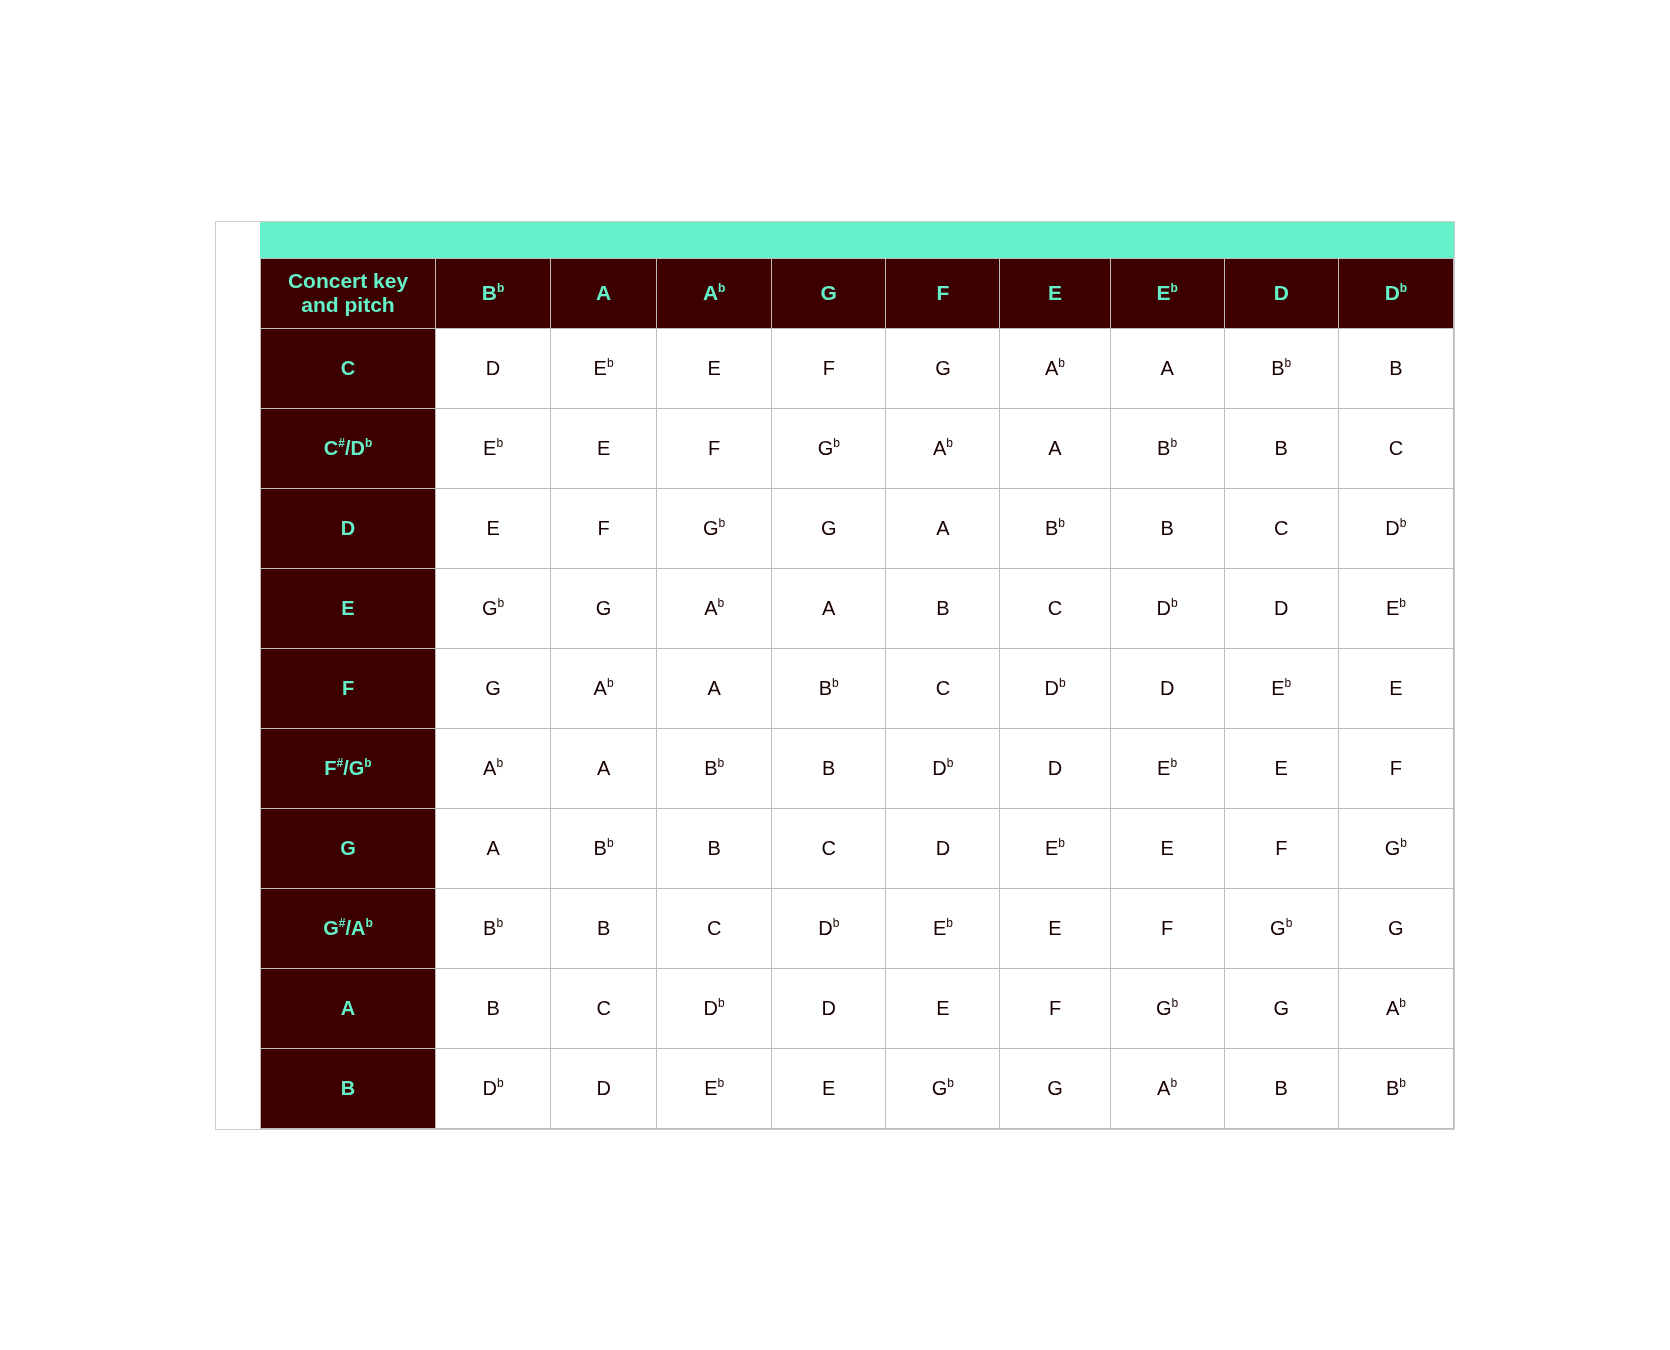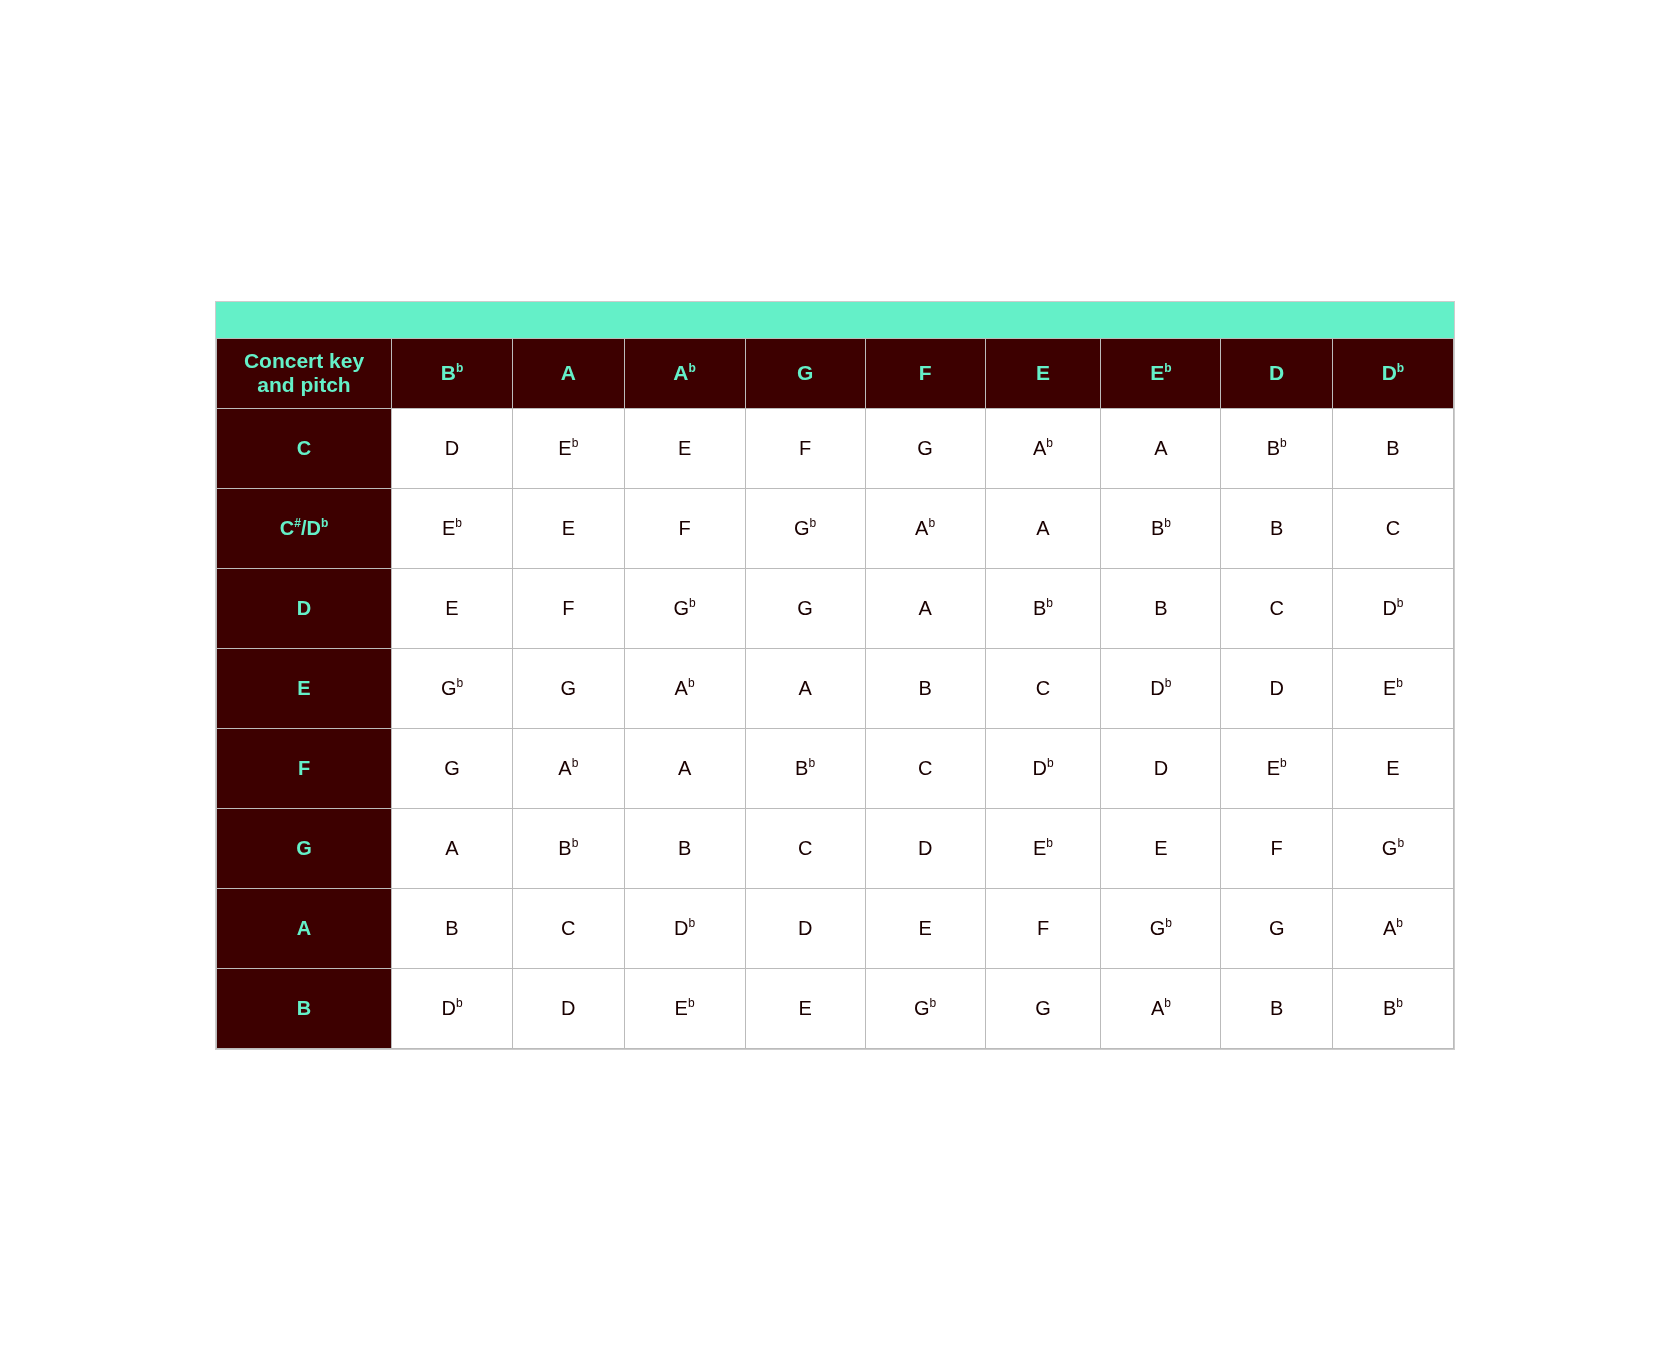--- a/index.html
+++ b/index.html
@@ -8,20 +8,21 @@
       display: flex;
       justify-content: center;
       align-items: center;
       min-height: 1350px;
       width: 1670px;
       font-family: Arial, sans-serif;
     }
     .table-wrapper {
       width: 1240px;
       border: 1px solid #ccc;
+      padding-left: 44px;
     }
     .title-row {
       background: #64f0c8;
       text-align: center;
       padding: 18px;
       font-size: 22px;
       font-weight: bold;
       color: #1a0000;
     }
     table {
@@ -135,30 +136,54 @@
           <td class="data-cell">A<sup>b</sup></td>
           <td class="data-cell">A</td>
           <td class="data-cell">B<sup>b</sup></td>
           <td class="data-cell">C</td>
           <td class="data-cell">D<sup>b</sup></td>
           <td class="data-cell">D</td>
           <td class="data-cell">E<sup>b</sup></td>
           <td class="data-cell">E</td>
         </tr>
         <tr>
+          <th class="row-header">F<sup>#</sup>/G<sup>b</sup></th>
+          <td class="data-cell">A<sup>b</sup></td>
+          <td class="data-cell">A</td>
+          <td class="data-cell">B<sup>b</sup></td>
+          <td class="data-cell">B</td>
+          <td class="data-cell">D<sup>b</sup></td>
+          <td class="data-cell">D</td>
+          <td class="data-cell">E<sup>b</sup></td>
+          <td class="data-cell">E</td>
+          <td class="data-cell">F</td>
+        </tr>
+        <tr>
           <th class="row-header">G</th>
           <td class="data-cell">A</td>
           <td class="data-cell">B<sup>b</sup></td>
           <td class="data-cell">B</td>
           <td class="data-cell">C</td>
           <td class="data-cell">D</td>
           <td class="data-cell">E<sup>b</sup></td>
           <td class="data-cell">E</td>
           <td class="data-cell">F</td>
           <td class="data-cell">G<sup>b</sup></td>
+        </tr>
+        <tr>
+          <th class="row-header">G<sup>#</sup>/A<sup>b</sup></th>
+          <td class="data-cell">B<sup>b</sup></td>
+          <td class="data-cell">B</td>
+          <td class="data-cell">C</td>
+          <td class="data-cell">D<sup>b</sup></td>
+          <td class="data-cell">E<sup>b</sup></td>
+          <td class="data-cell">E</td>
+          <td class="data-cell">F</td>
+          <td class="data-cell">G<sup>b</sup></td>
+          <td class="data-cell">G</td>
         </tr>
         <tr>
           <th class="row-header">A</th>
           <td class="data-cell">B</td>
           <td class="data-cell">C</td>
           <td class="data-cell">D<sup>b</sup></td>
           <td class="data-cell">D</td>
           <td class="data-cell">E</td>
           <td class="data-cell">F</td>
           <td class="data-cell">G<sup>b</sup></td>

